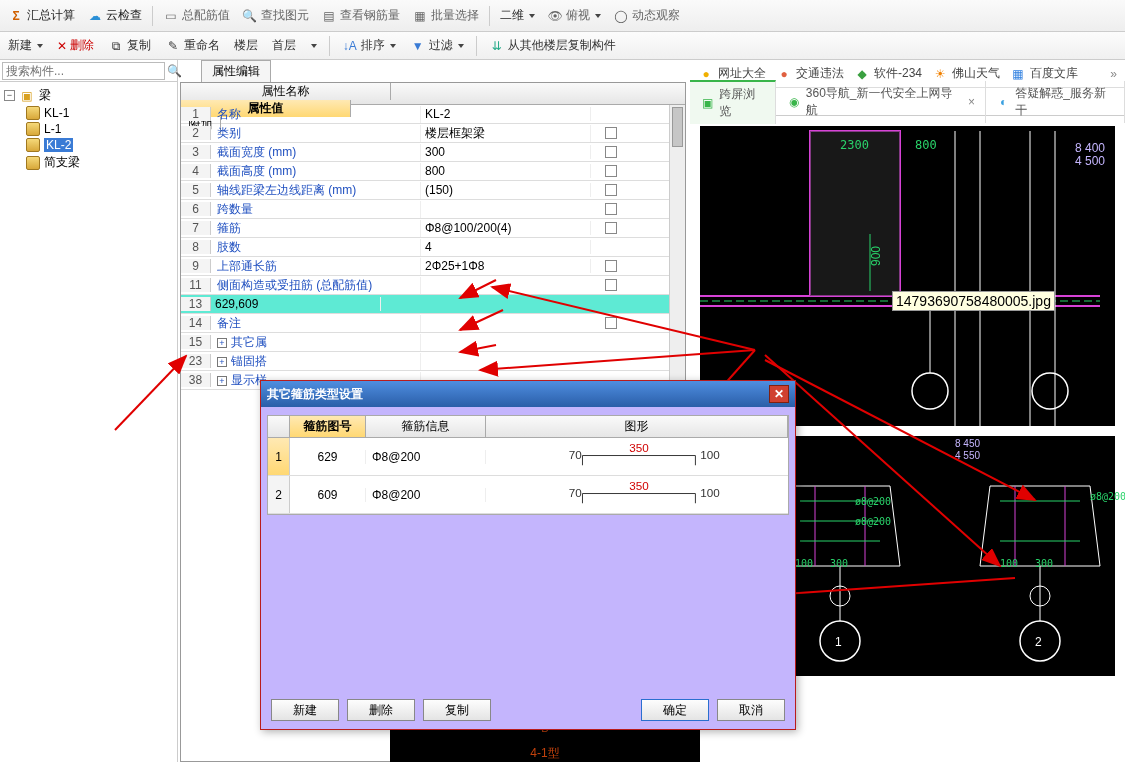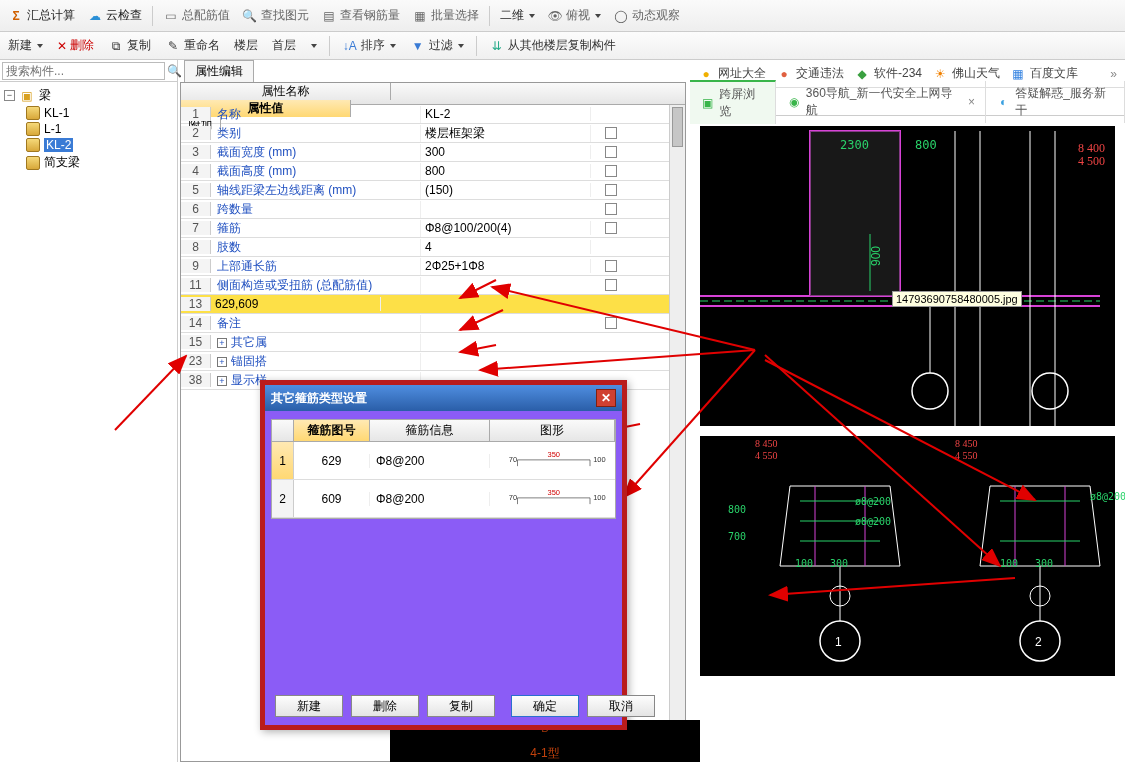--- a/index.html
+++ b/index.html
@@ -19,57 +19,57 @@
   .sicon{width:16px;height:16px;display:flex;align-items:center;justify-content:center;color:#888;}
   .tree{padding:4px 2px;}
   .tree-root{display:flex;align-items:center;gap:4px;padding:1px 2px;}
   .tree-root .tnode{width:11px;height:11px;border:1px solid #888;display:flex;align-items:center;justify-content:center;font-size:9px;line-height:9px;color:#444;}
   .tree-item{display:flex;align-items:center;gap:4px;padding:1px 2px 1px 24px;}
   .tree-item .ticon{width:14px;height:14px;display:inline-block;}
   .tree-item.selected span.lbl{background:#3a7bd5;color:#fff;padding:0 2px;}
   .gold{background:linear-gradient(#f5d97a,#d8a83a);border:1px solid #a07820;border-radius:2px;}
 
   .center-pane{width:512px;display:flex;flex-direction:column;position:relative;}
-  .tab-strip{height:22px;display:flex;align-items:flex-end;padding-left:6px;}
+  .tab-strip{height:22px;display:flex;align-items:flex-end;padding-left:23px;}
   .tab{border:1px solid #aaa;border-bottom:none;padding:2px 10px;background:#f5f5f5;font-size:12px;}
   .grid-wrap{flex:1;border:1px solid #999;margin:0 4px 0 2px;position:relative;overflow:hidden;}
   .hdr-row{display:flex;background:linear-gradient(#fafafa,#e6e6e6);border-bottom:1px solid #aaa;height:22px;flex-direction:column;}
   .hcell{border-right:1px solid #aaa;display:flex;align-items:center;justify-content:center;}
   .hc-num{width:30px;}
   .hc-name{width:210px;}
   .hc-val{width:170px;background:linear-gradient(#ffe9b3,#ffd873);font-weight:bold;}
   .hc-add{width:40px;}
   .grid-body{overflow-y:auto;height:calc(100% - 22px);}
   .grow{display:flex;height:19px;border-bottom:1px solid #ddd;align-items:center;}
-  .grow.sel{background:#fde047;}
+  .grow.sel{background:#5eead4;}
   .gnum{width:30px;text-align:center;border-right:1px solid #ccc;background:#f4f4f4;color:#555;}
   .gname{width:210px;padding-left:6px;color:#2050c0;border-right:1px solid #eee;}
   .gval{width:170px;padding-left:4px;border-right:1px solid #eee;}
   .gadd{width:40px;display:flex;justify-content:center;}
   .chk{width:12px;height:12px;border:1px solid #888;background:#fff;}
   .vscroll{position:absolute;right:0;top:22px;bottom:0;width:16px;background:#eee;border-left:1px solid #ccc;}
   .vthumb{position:absolute;top:2px;left:2px;right:2px;height:40px;background:#c6c6c6;border:1px solid #999;}
   .expand-sq{display:inline-block;width:10px;height:10px;border:1px solid #777;font-size:9px;line-height:8px;text-align:center;margin-right:4px;background:#fff;}
 
   .right-pane{flex:1;position:relative;background:#fff;}
   .browser-tabs{height:28px;display:flex;align-items:center;gap:10px;padding:0 8px;border-bottom:1px solid #ddd;}
   .btab{display:flex;align-items:center;gap:4px;color:#444;}
   .browser-tabs2{height:28px;display:flex;align-items:center;gap:0;border-bottom:1px solid #ccc;}
   .ptab{padding:4px 10px;display:flex;align-items:center;gap:4px;border-right:1px solid #ddd;color:#555;}
   .ptab.active{background:#f0f9f0;border-top:2px solid #39b54a;}
   .cad-img{background:#000;margin:10px 10px 6px 10px;position:relative;}
   .cad-img.top{height:300px;}
   .cad-img.bot{height:240px;}
-  .cad-img .lbl{position:absolute;color:#ef4444;font-family:Liberation Serif, serif;}
+  .cad-img .lbl{position:absolute;color:#c4b5fd;font-family:Liberation Sans, sans-serif;}
   .cad-img .dim{color:#29d36a;font-family:monospace;}
   .cad-img svg{position:absolute;inset:0;}
-  .tooltip{position:absolute;background:#ffffe0;border:1px solid #999;padding:1px 3px;font-size:11px;text-align:center;}
+  .tooltip{position:absolute;background:#ffffe0;border:1px solid #999;padding:1px 3px;font-size:14px;text-align:center;}
 
   
-  .dialog{position:absolute;left:260px;top:380px;width:367px;height:350px;border:5px solid #b91c1c;background:#8b5cf6;box-shadow:2px 2px 8px rgba(0,0,0,.3);z-index:50;}
+  .dialog{position:absolute;left:260px;top:380px;width:536px;height:350px;border:1px solid #b91c1c;background:#c4b5fd;box-shadow:2px 2px 8px rgba(0,0,0,.3);z-index:50;}
   .dlg-title{height:26px;background:linear-gradient(#4f8ee0,#2a5ea8);color:#fff;display:flex;align-items:center;padding:0 6px;font-weight:bold;}
   .dlg-close{margin-left:auto;width:20px;height:18px;background:#d04030;border:1px solid #802010;color:#fff;display:flex;align-items:center;justify-content:center;font-size:12px;}
   .dlg-body{padding:8px 6px;}
   .dlg-grid{border:1px solid #aaa;background:#fff;}
   .dlg-hrow{display:flex;background:linear-gradient(#fafafa,#e6e6e6);border-bottom:1px solid #aaa;height:22px;}
   .dhcell{border-right:1px solid #aaa;display:flex;align-items:center;justify-content:center;}
   .dh1{width:22px;}
   .dh2{width:76px;background:linear-gradient(#ffe9b3,#ffd873);font-weight:bold;}
   .dh3{width:120px;}
   .dh4{flex:1;}

